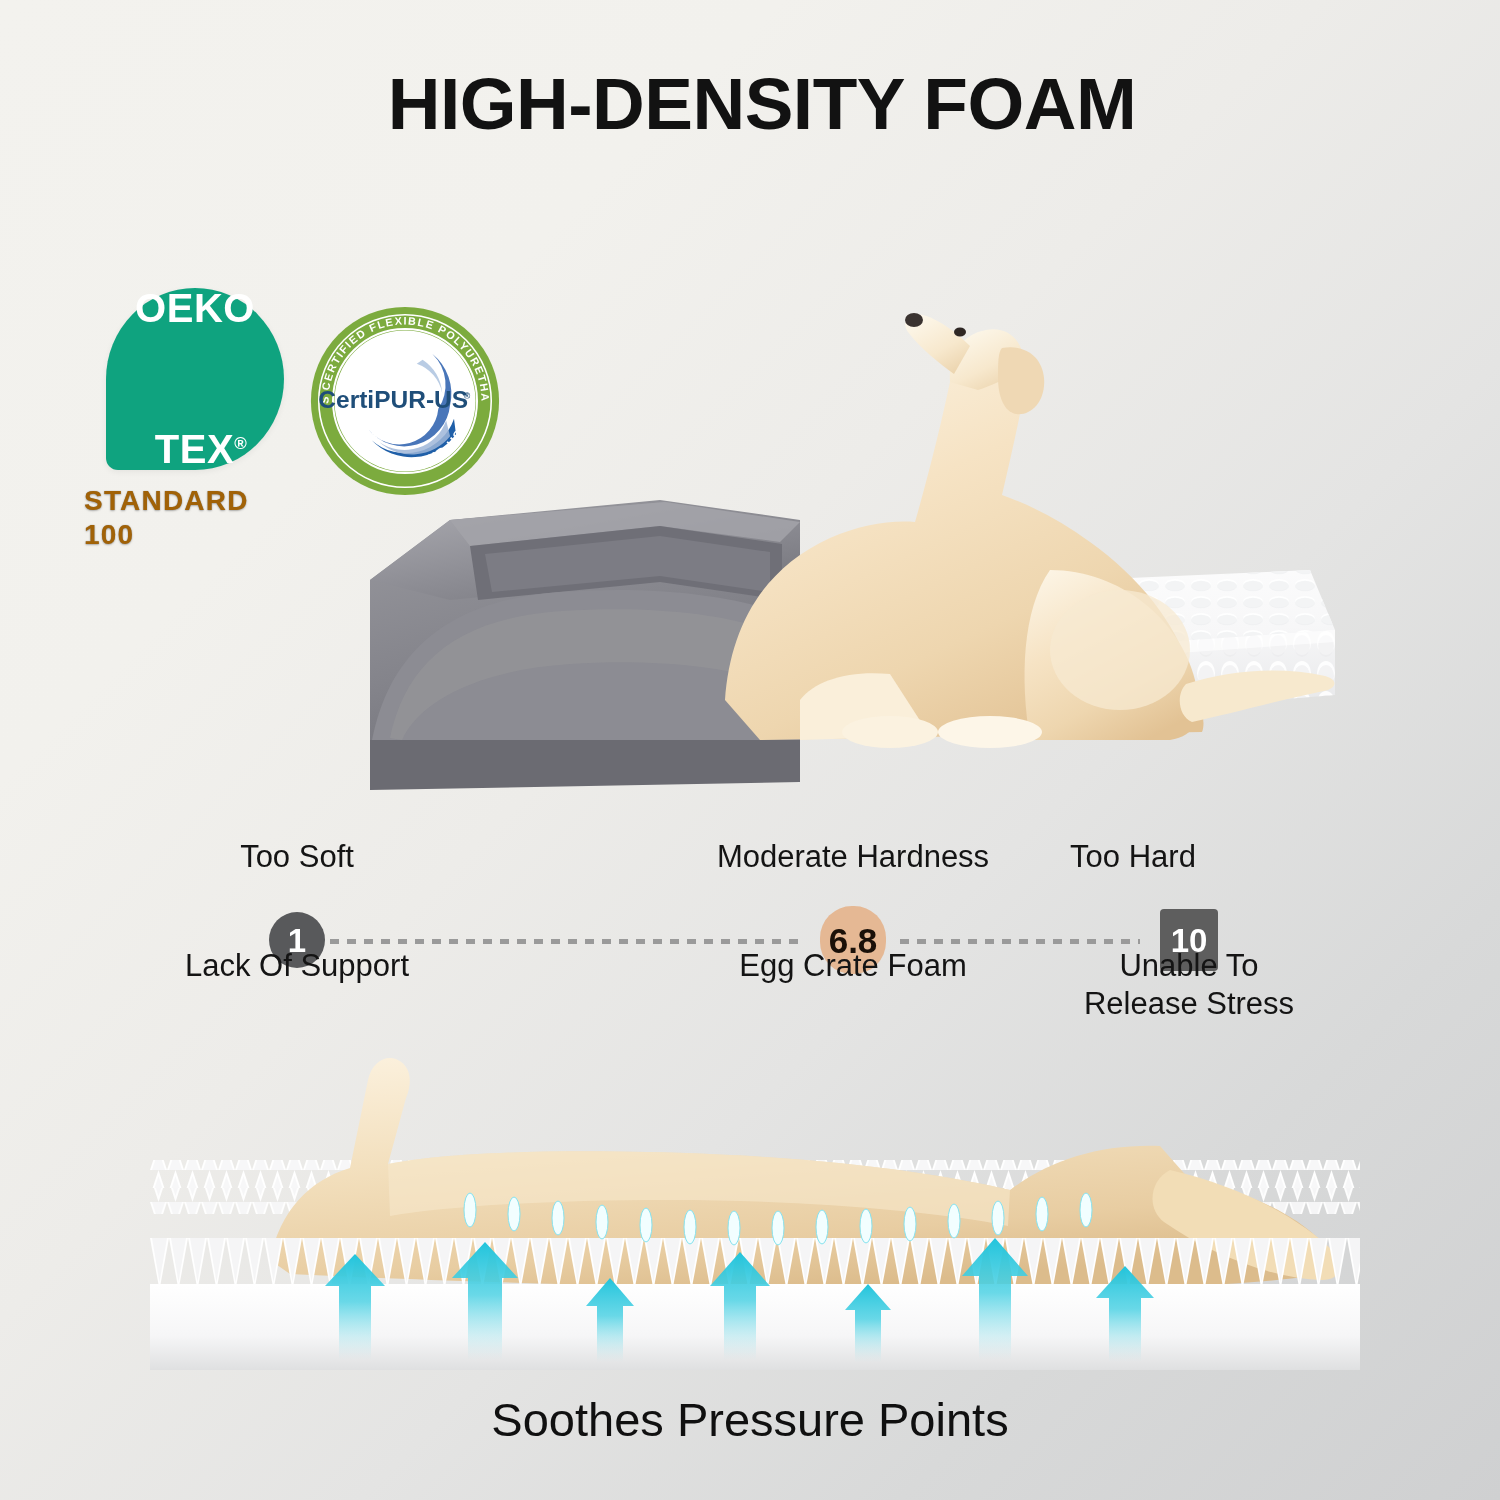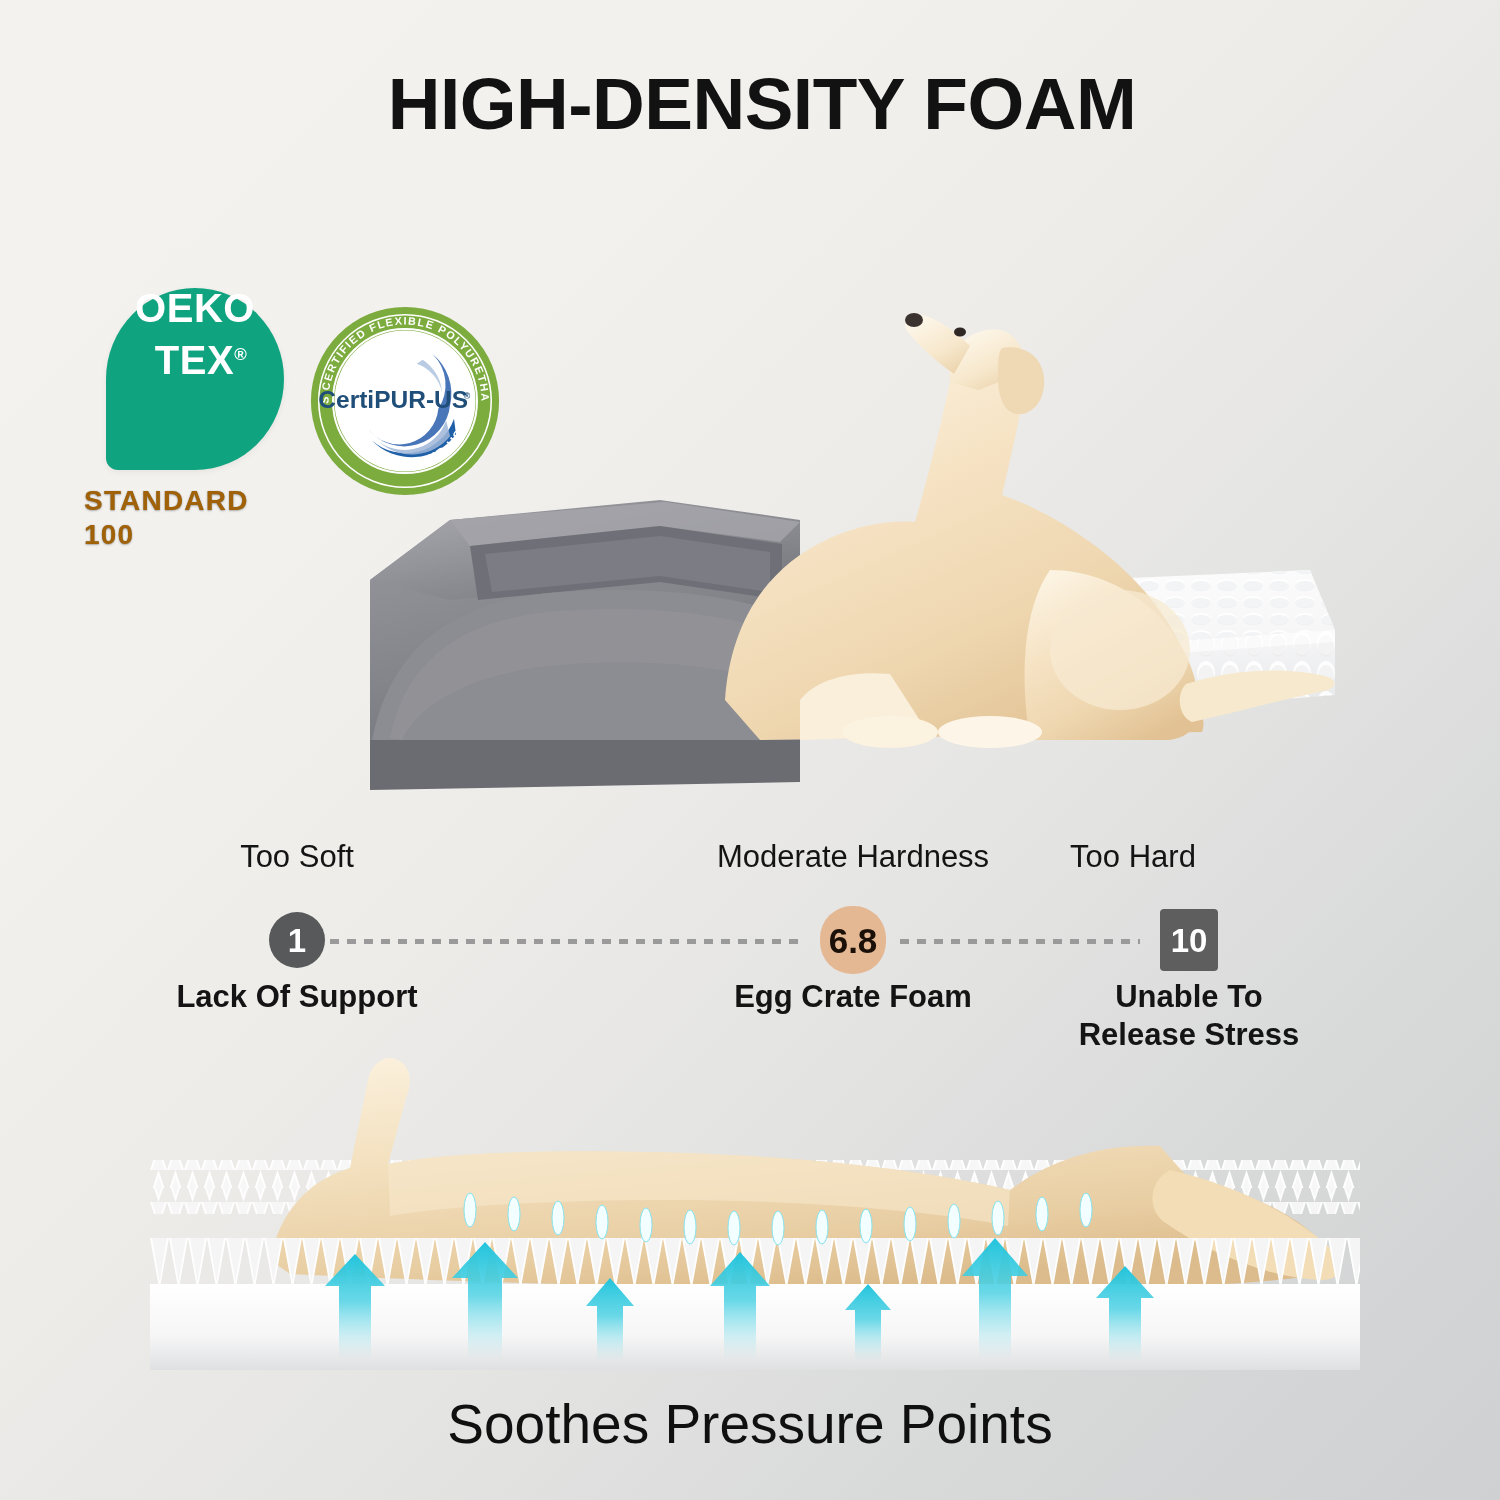--- a/index.html
+++ b/index.html
@@ -31,21 +31,21 @@
   
   .oeko-badge{
     position:absolute; left:106px; top:288px;
     width:178px; height:182px;
   }
   .oeko-drop{
     width:178px; height:182px;
     background:#0FA37F;
     border-radius:50% 50% 50% 12px;
     display:flex; flex-direction:column;
-    align-items:center; justify-content:flex-start;
+    align-items:center; justify-content:space-between;
     box-shadow:0 2px 6px rgba(0,0,0,.06);
     gap:11px;
   }
   .oeko-l1{
     font-size:40px; font-weight:700; color:#FFFFFF;
     letter-spacing:.5px; line-height:1.02;
   }
   .oeko-l2{
     font-size:40px; font-weight:700; color:#FFFFFF;
     letter-spacing:.5px; line-height:1.02;margin-left:12px;
@@ -79,21 +79,21 @@
   }
   .scale-top-labels, .scale-bot-labels{
     position:absolute; left:0; width:100%; height:auto;
   }
   .lbl{
     position:absolute; text-align:center;
     font-size:31px; color:#141414; line-height:1.22;
     white-space:pre-line;
   }
   .lbl.top{ top:0; }
-  .lbl.bot{ top:140px;font-weight:bold; }
+  .lbl.bot{ top:109px; }
 
   .track{
     position:absolute; left:0; top:72px; width:100%; height:60px;
   }
   .dash{
     position:absolute; top:29px; height:5px;
     background-image:repeating-linear-gradient(
       to right, #9A9A9A 0px, #9A9A9A 9px,
       rgba(0,0,0,0) 9px, rgba(0,0,0,0) 17px);
   }
@@ -121,21 +121,21 @@
   
   .pressure{
     position:absolute; left:150px; top:1040px;
     width:1210px; height:345px;
   }
   .pressure svg{ display:block; width:100%; height:100%; }
 
   .caption{
     position:absolute; left:0; top:1392px; width:100%;
     text-align:center;
-    font-size:55px; color:#101010; letter-spacing:0px;
+    font-size:47px; color:#101010; letter-spacing:0px;
   }
 </style>
 </head>
 <body>
 
 <div class="title-block">
   <div class="title-line">HIGH-DENSITY FOAM</div>
 </div>
 
 <div class="oeko-badge">

